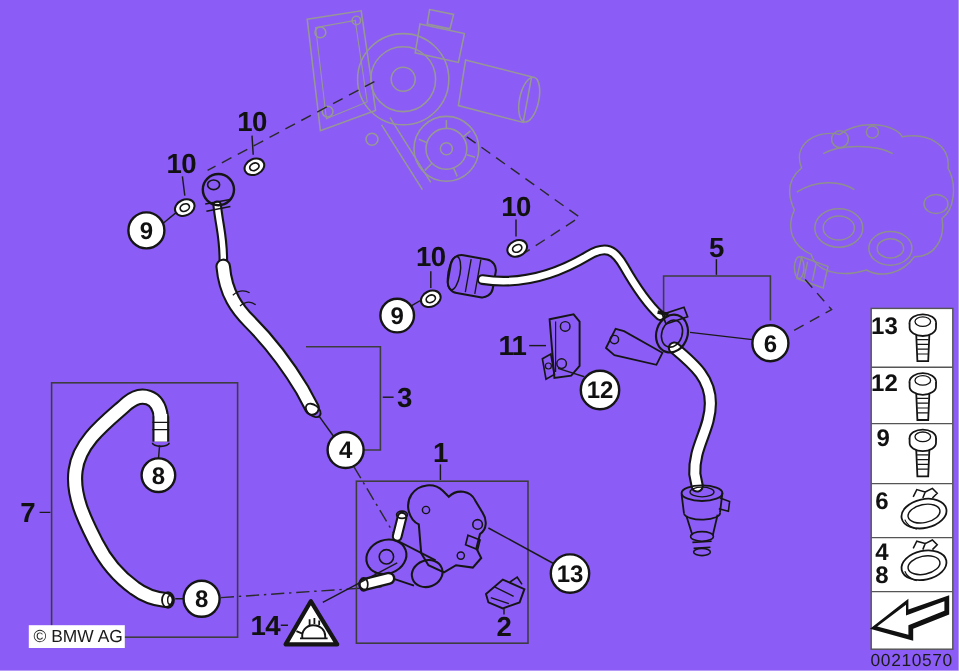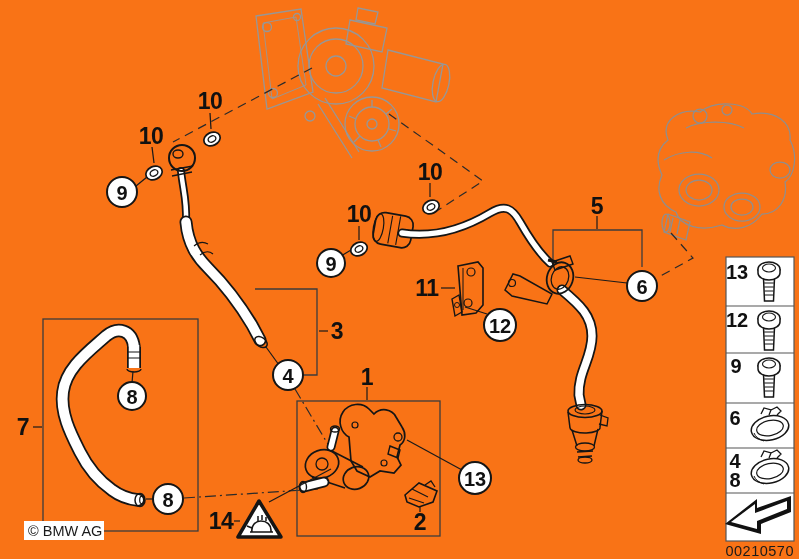--- a/index.html
+++ b/index.html
@@ -1,16 +1,16 @@
 <!DOCTYPE html>
 <html><head>
 <meta charset="utf-8">
 <style>
   html,body{margin:0;padding:0;background:#fff;}
-  #stage{position:relative;width:799px;height:559px;background:#f97316;overflow:hidden;
+  #stage{position:relative;width:799px;height:559px;background:#8b5cf6;overflow:hidden;
          font-family:"Liberation Sans",sans-serif;}
   svg{position:absolute;left:0;top:0;}
   .callout-num{font-family:"Liberation Sans",sans-serif;font-weight:bold;font-size:23px;
                letter-spacing:-0.5px;fill:#111;}
   .circ-num{font-family:"Liberation Sans",sans-serif;font-weight:bold;font-size:20px;fill:#111;}
   .legend-num{font-family:"Liberation Sans",sans-serif;font-weight:bold;font-size:20px;fill:#111;}
   .small-label{font-family:"Liberation Sans",sans-serif;font-size:14.5px;fill:#1a1a1a;}
   .leader{stroke:#1a1a1a;stroke-width:1.2;fill:none;}
   .dashl{stroke:#2a2a2a;stroke-width:1.2;fill:none;stroke-dasharray:9 6;}
   .dashdot{stroke:#2a2a2a;stroke-width:1.2;fill:none;stroke-dasharray:11 4 2 4;}

